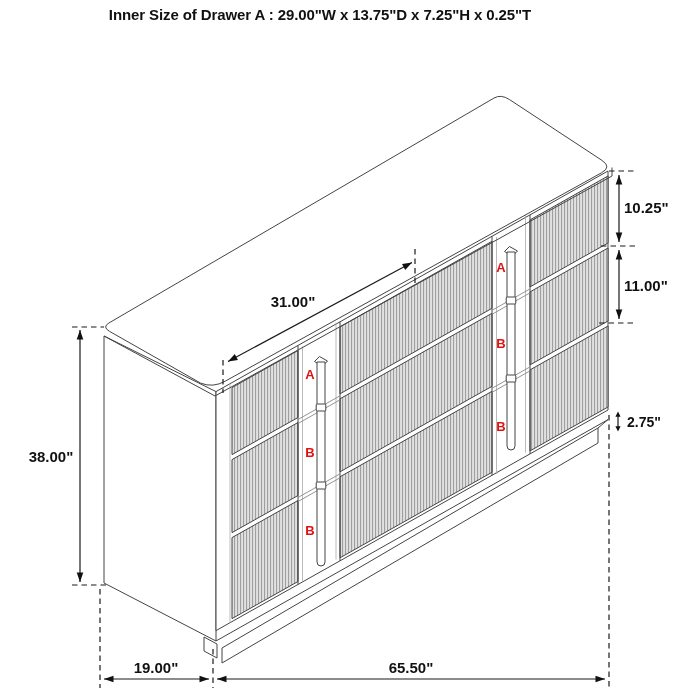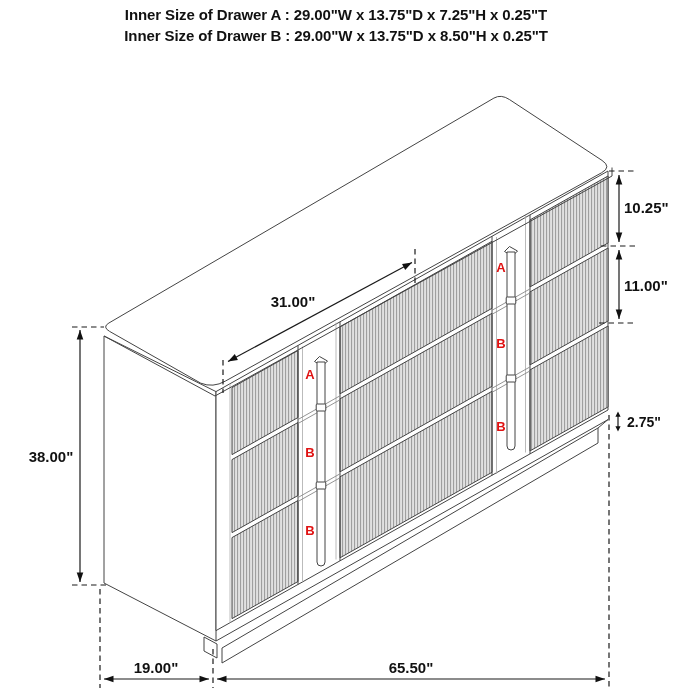--- a/index.html
+++ b/index.html
@@ -1,19 +1,19 @@
 <!DOCTYPE html>
 <html><head>
 <meta charset="utf-8">
 <style>
   html,body{margin:0;padding:0;background:#fff;}
   .canvas{position:relative;width:700px;height:700px;background:#ffffff;overflow:hidden;
           font-family:"Liberation Sans",sans-serif;}
   .art{position:absolute;left:0;top:0;}
-  .title-line{position:absolute;left:16px;width:640px;text-align:center;
+  .title-line{position:absolute;left:0;width:640px;text-align:center;
               font-weight:bold;font-size:15px;letter-spacing:-0.1px;color:#111;}
   .dim{position:absolute;font-weight:bold;font-size:15px;color:#111;white-space:nowrap;}
   .dim.center{text-align:center;}
   .ltr{position:absolute;width:16px;text-align:center;font-weight:bold;font-size:13px;color:#e01212;}
 </style>
 </head>
 <body>
 
 <div class="canvas">
 
@@ -124,21 +124,20 @@
       <line x1="217" y1="679" x2="605" y2="679" marker-start="url(#ah)" marker-end="url(#ah)"></line>
 
       <g>
         <line x1="618" y1="414" x2="618" y2="429"></line>
         <path d="M618,411.5 l-2.6,5.2 h5.2 Z M618,431.5 l-2.6,-5.2 h5.2 Z" fill="#111" stroke="none"></path>
       </g>
     </g>
   </svg>
 
   <div class="title-line" style="top:6px;">Inner Size of Drawer A : 29.00"W x 13.75"D x 7.25"H x 0.25"T</div>
-  <div class="title-line" style="top:27px;">Inner Size of Drawer B : 29.00"W x 13.75"D x 8.50"H x 0.25"T</div>
 
   <div class="dim center" style="left:22px;top:448px;width:58px;">38.00"</div>
   <div class="dim center" style="left:251px;top:293px;width:84px;">31.00"</div>
   <div class="dim" style="left:624px;top:199px;">10.25"</div>
   <div class="dim" style="left:624px;top:277px;">11.00"</div>
   <div class="dim" style="left:627px;top:414px;font-size:14px;">2.75"</div>
   <div class="dim center" style="left:114px;top:659px;width:84px;">19.00"</div>
   <div class="dim center" style="left:369px;top:659px;width:84px;">65.50"</div>
 
   <div class="ltr" style="left:302px;top:367px;">A</div>

